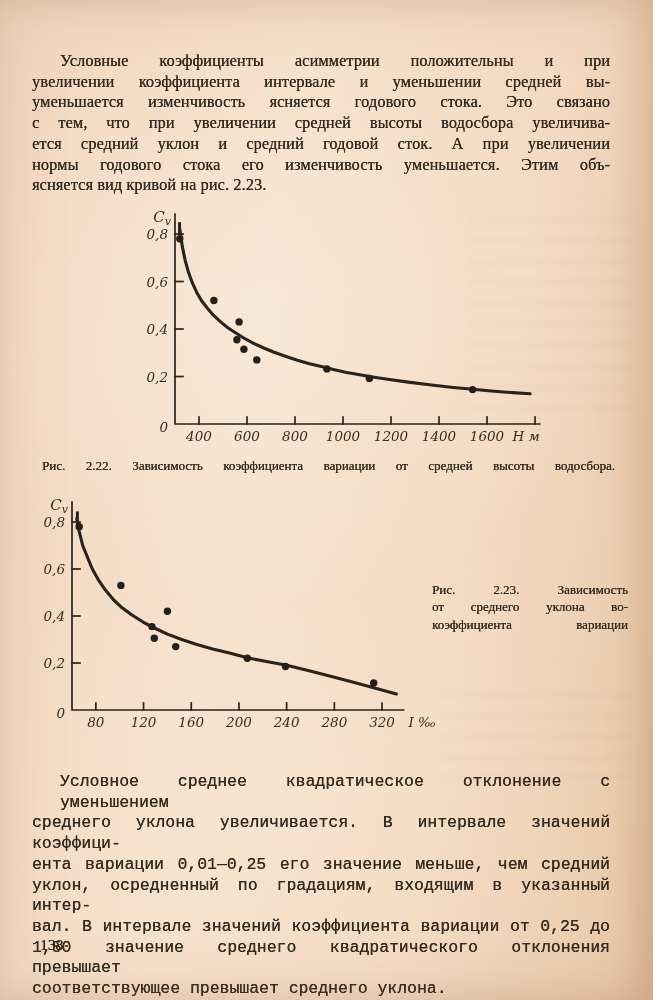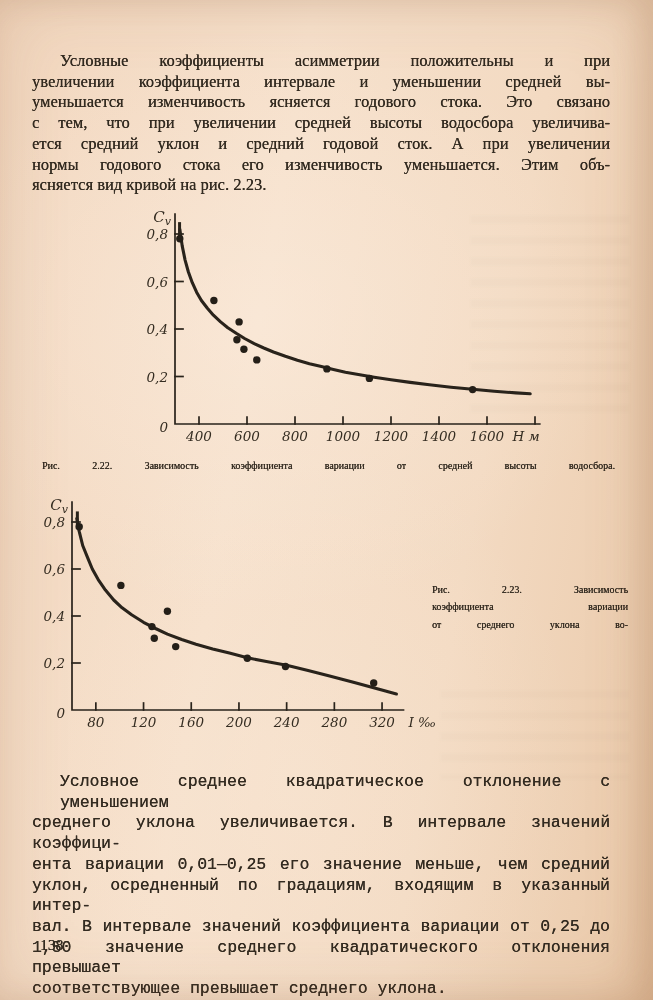--- a/index.html
+++ b/index.html
@@ -20,21 +20,21 @@
   }
   .bleed{
     position:absolute;pointer-events:none;opacity:.55;filter:blur(1.2px);
     background:repeating-linear-gradient(180deg, rgba(125,115,92,.045) 0 9px, rgba(0,0,0,0) 9px 21px);
   }
   .para{position:absolute;font-size:16.3px;line-height:20.7px;
     text-shadow:0.25px 0 0 currgba;text-shadow:0.25px 0 0 currentColor;letter-spacing:.1px;}
   .tline{text-align:justify;text-align-last:justify;white-space:normal;}
   .tline.first{padding-left:28px;}
   .tline.last{text-align:justify;text-align-last:auto;}
-  .caption{position:absolute;font-size:10px;line-height:17.4px;
+  .caption{position:absolute;font-size:13px;line-height:17.4px;
     text-shadow:0.2px 0 0 currentColor;}
   .caption .tline.last{text-align-last:center;}
   .pagenum{position:absolute;font-size:15.5px;text-shadow:0.25px 0 0 currentColor;margin-top:28px;}
   svg{position:absolute;overflow:visible;}
   svg text{fill:#352d22;}
 </style>
 </head>
 <body>
 
 <div class="page">
@@ -146,22 +146,22 @@
           <circle cx="135.7" cy="160.6" r="3.7"></circle>
           <circle cx="207.3" cy="172.3" r="3.7"></circle>
           <circle cx="245.5" cy="180.5" r="3.7"></circle>
           <circle cx="333.7" cy="197.0" r="3.7"></circle>
         </g>
       </svg>
   </figure>
 
   <div class="caption" style="left:432px;top:581px;width:196px;" id="caption-1">
       <div class="tline">Рис. 2.23. Зависимость</div>
+      <div class="tline">от среднего уклона во-</div>
       <div class="tline">коэффициента вариации</div>
-      <div class="tline">от среднего уклона во-</div>
     </div>
 
   <div class="para" style="left:32px;top:772px;width:578px;font-family:Liberation Mono, monospace;" id="para-1">
       <div class="tline first">Условное среднее квадратическое отклонение с уменьшением</div>
       <div class="tline">среднего уклона увеличивается. В интервале значений коэффици-</div>
       <div class="tline">ента вариации 0,01—0,25 его значение меньше, чем средний</div>
       <div class="tline">уклон, осредненный по градациям, входящим в указанный интер-</div>
       <div class="tline">вал. В интервале значений коэффициента вариации от 0,25 до</div>
       <div class="tline">1,50 значение среднего квадратического отклонения превышает</div>
       <div class="tline last">соответствующее превышает среднего уклона.</div>

